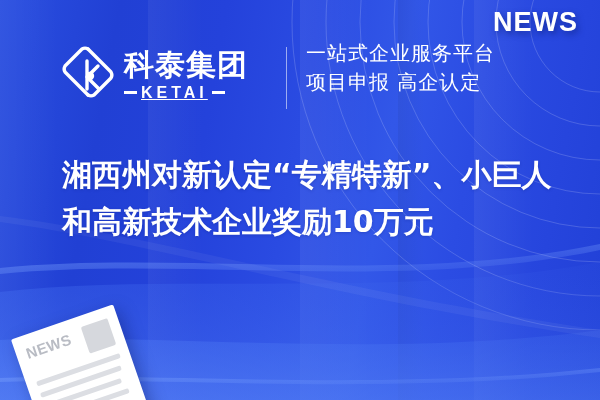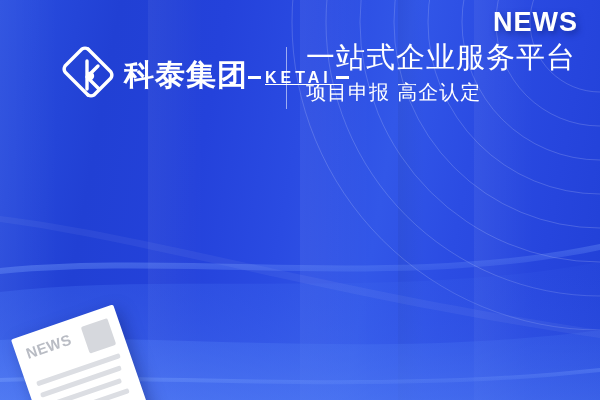--- a/index.html
+++ b/index.html
@@ -74,22 +74,21 @@
     position: absolute;
     left: 60px;
     top: 44px;
     display: flex;
     align-items: center;
     gap: 8px;
   }
   .logo-mark { width: 56px; height: 62px; flex: none; }
   .logo-words {
     display: flex;
-    flex-direction: row;
-    align-items: center;
+    flex-direction: column;
     line-height: 1;
   }
   .logo-cn {
     color: #ffffff;
     font-size: 30px;
     font-weight: 700;
     letter-spacing: 1px;
     white-space: nowrap;
     font-family: "DejaVu Sans", "Liberation Sans", sans-serif;
   }
@@ -121,21 +120,21 @@
     height: 62px;
     background: rgba(255,255,255,.55);
   }
   .slogan {
     position: absolute;
     left: 306px;
     top: 42px;
   }
   .slogan-main {
     color: #ffffff;
-    font-size: 29px;
+    font-size: 20px;
     font-weight: 400;
     letter-spacing: 1px;
     white-space: nowrap;
     line-height: 1.1;
     font-family: "DejaVu Sans", "Liberation Sans", sans-serif;
   }
   .slogan-sub {
     color: #ffffff;
     font-size: 20px;
     font-weight: 400;
@@ -299,20 +298,21 @@
     <div class="divider"></div>
 
     <div class="slogan">
       <div class="slogan-main">一站式企业服务平台</div>
       <div class="slogan-sub">项目申报 高企认定</div>
     </div>
 
     <div class="news-tag">NEWS</div>
   </div>
 
+  <div class="headline">湘西州对新认定“专精特新”、小巨人和高新技术企业奖励10万元</div>
 
   <div class="newspaper">
     <div class="np-top">
       <span class="np-title">NEWS</span>
       <span class="np-thumb"></span>
     </div>
     <div class="np-lines">
       <span class="np-line w100"></span>
       <span class="np-line w97"></span>
       <span class="np-line w92"></span>

